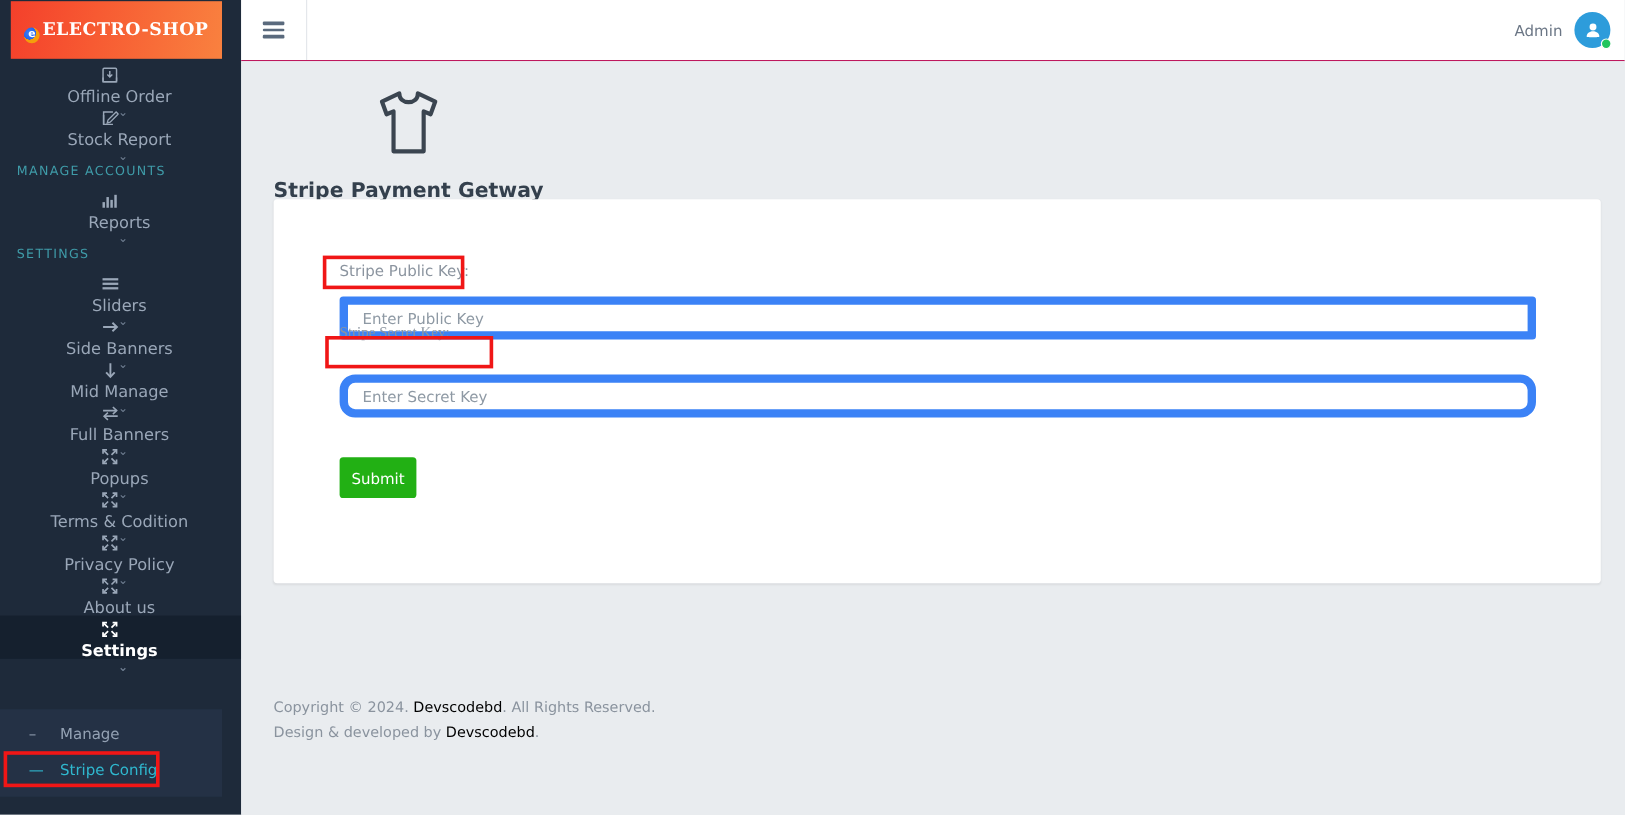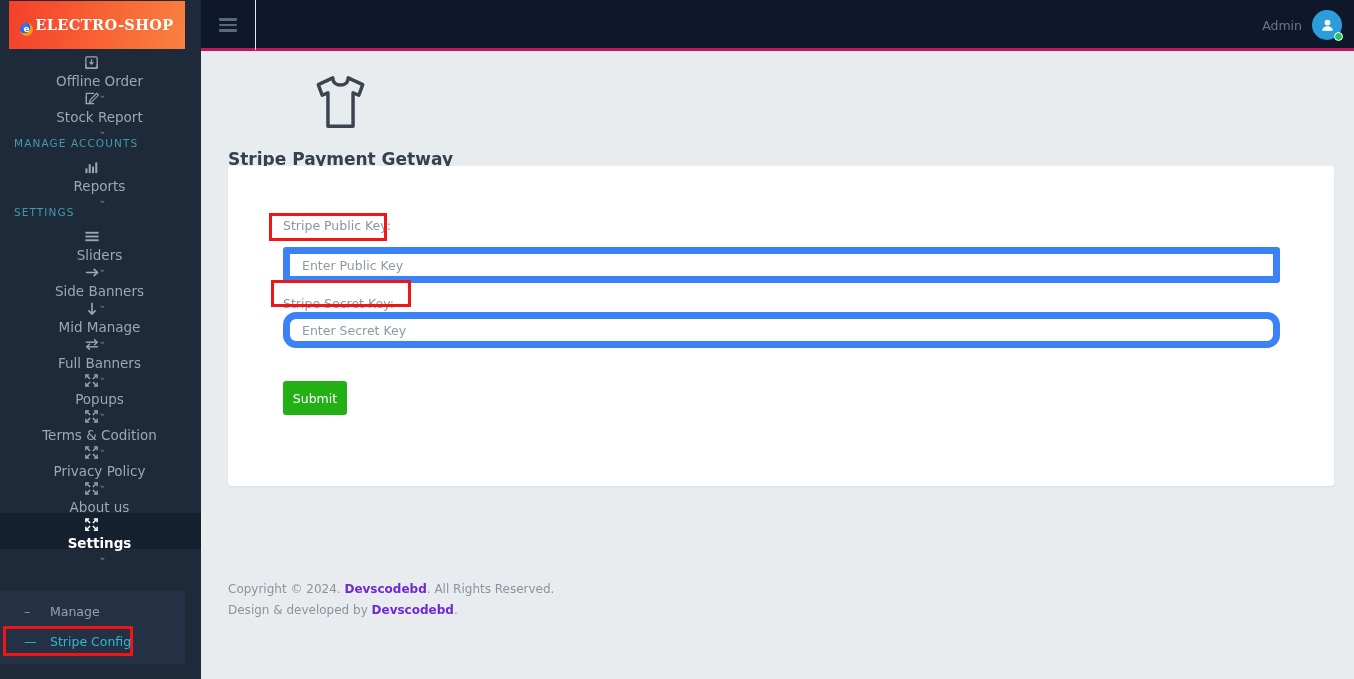--- a/index.html
+++ b/index.html
@@ -88,22 +88,22 @@
     cursor: pointer;
   }
   .sub-item .dash { display: inline-block; width: 26px; color: #8c99ab; }
   .sub-item.current { color: #2fb8cf; }
   .sub-item.current .dash { color: #2fb8cf; }
 
   
   #topbar {
     position: absolute; left: 201px; top: 0;
     width: 1153px; height: 51px;
-    background: #0f172a;
-    border-bottom: 3px solid #be185d;
+    background: #ffffff;
+    border-bottom: 1px solid #be185d;
   }
   #hamburger {
     position: absolute; left: 0; top: 0;
     width: 55px; height: 50px;
     display: flex; align-items: center; justify-content: center;
     border-right: 1px solid #e4e7eb;
     cursor: pointer;
   }
   #hamburger .bars { width: 18px; }
   #hamburger .bars i {
@@ -182,21 +182,21 @@
     border: none; border-radius: 3px;
     color: #ffffff; font-size: 12.5px;
     font-family: "DejaVu Sans", "Liberation Sans", sans-serif;
     cursor: pointer;
   }
 
   #footer {
     position: absolute; left: 27px; top: 528px;
     font-size: 12px; color: #8a939e; line-height: 1.75;
   }
-  #footer b { color: #6d28d9; font-weight: bold; }
+  #footer b { color: #000000; font-weight: normal; }
 
   
   .annot {
     position: absolute;
     border: 3px solid #f01616;
     pointer-events: none;
     z-index: 50;
   }
 </style>
 </head>
@@ -401,21 +401,21 @@
       <div>
         <h1 class="ptitle">Stripe Payment Getway</h1>
         <div class="crumb">Dashboard</div>
       </div>
     </div>
 
     <div id="card">
       <label class="field-label" style="left:55px; top:52px;">Stripe Public Key:</label>
       <input class="txt-input" style="left: 55px; top: 81px; width: 997px;" type="text" value="" placeholder="Enter Public Key">
 
-      <label class="field-label" style="left:55px; top:130px;">Stripe Secret Key:</label>
+      <label class="field-label" style="left:55px; top:104px;font-family:Liberation Serif, serif;">Stripe Secret Key:</label>
       <input class="txt-input" style="left: 55px; top: 146px; width: 997px; border-radius: 13px;" type="text" value="" placeholder="Enter Secret Key">
 
       <button id="submit-btn">Submit</button>
     </div>
 
     <div id="footer">
       <div>
         <span>Copyright © 2024. </span><b>Devscodebd</b><span>. All Rights Reserved.</span>
       </div>
       <div>

